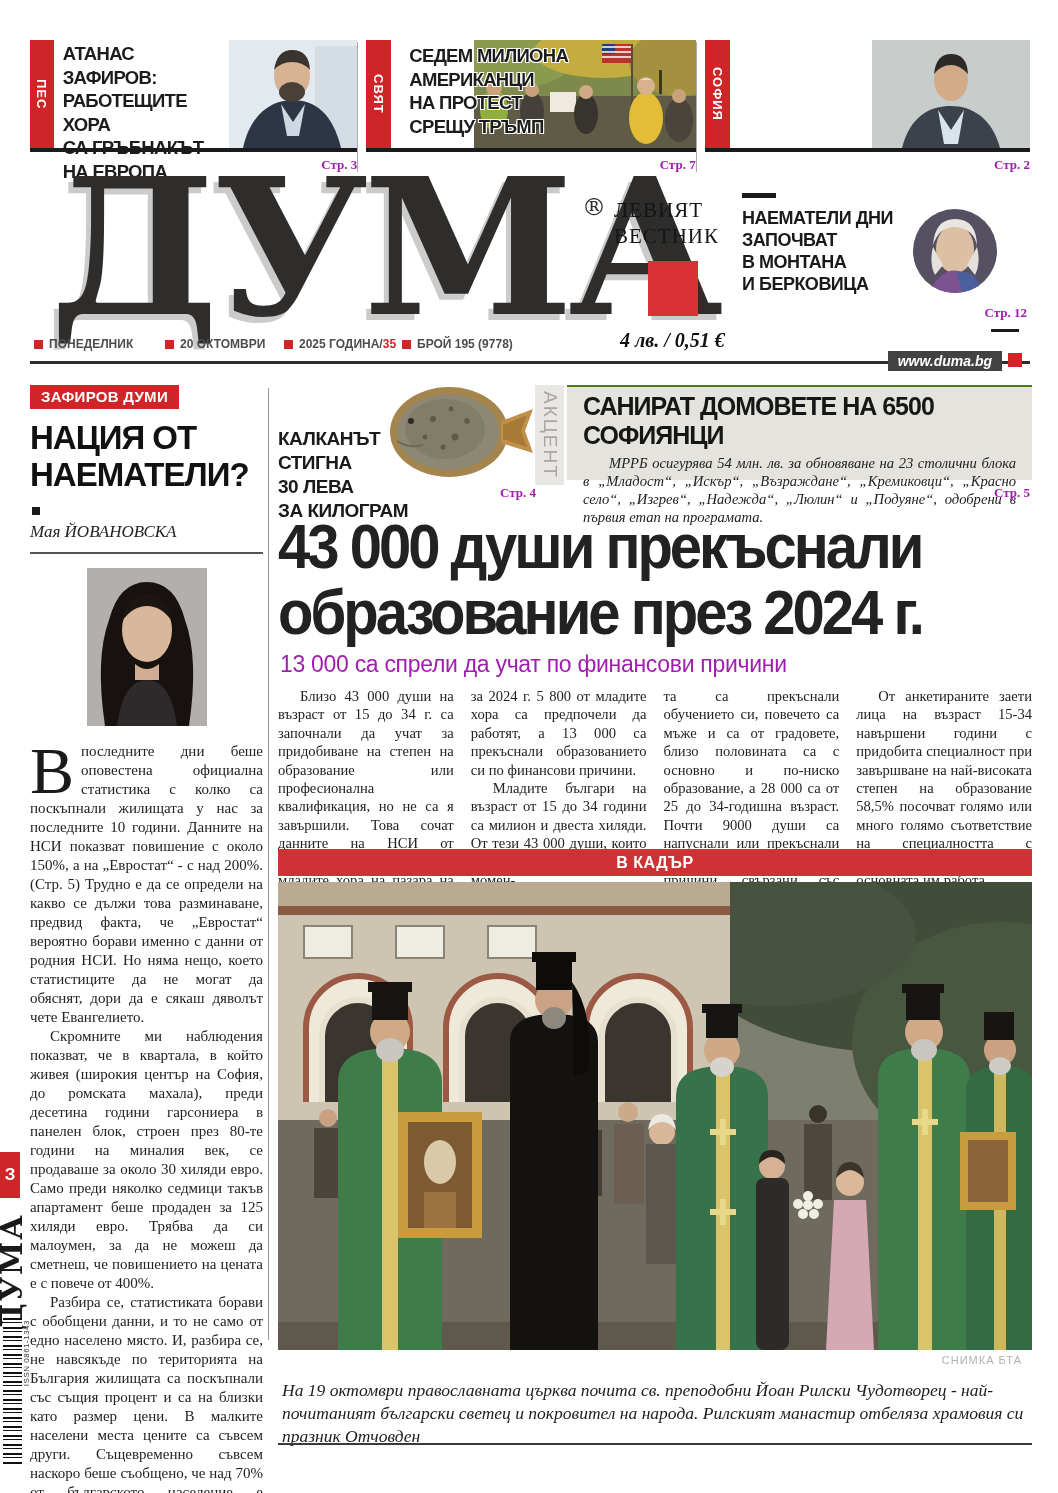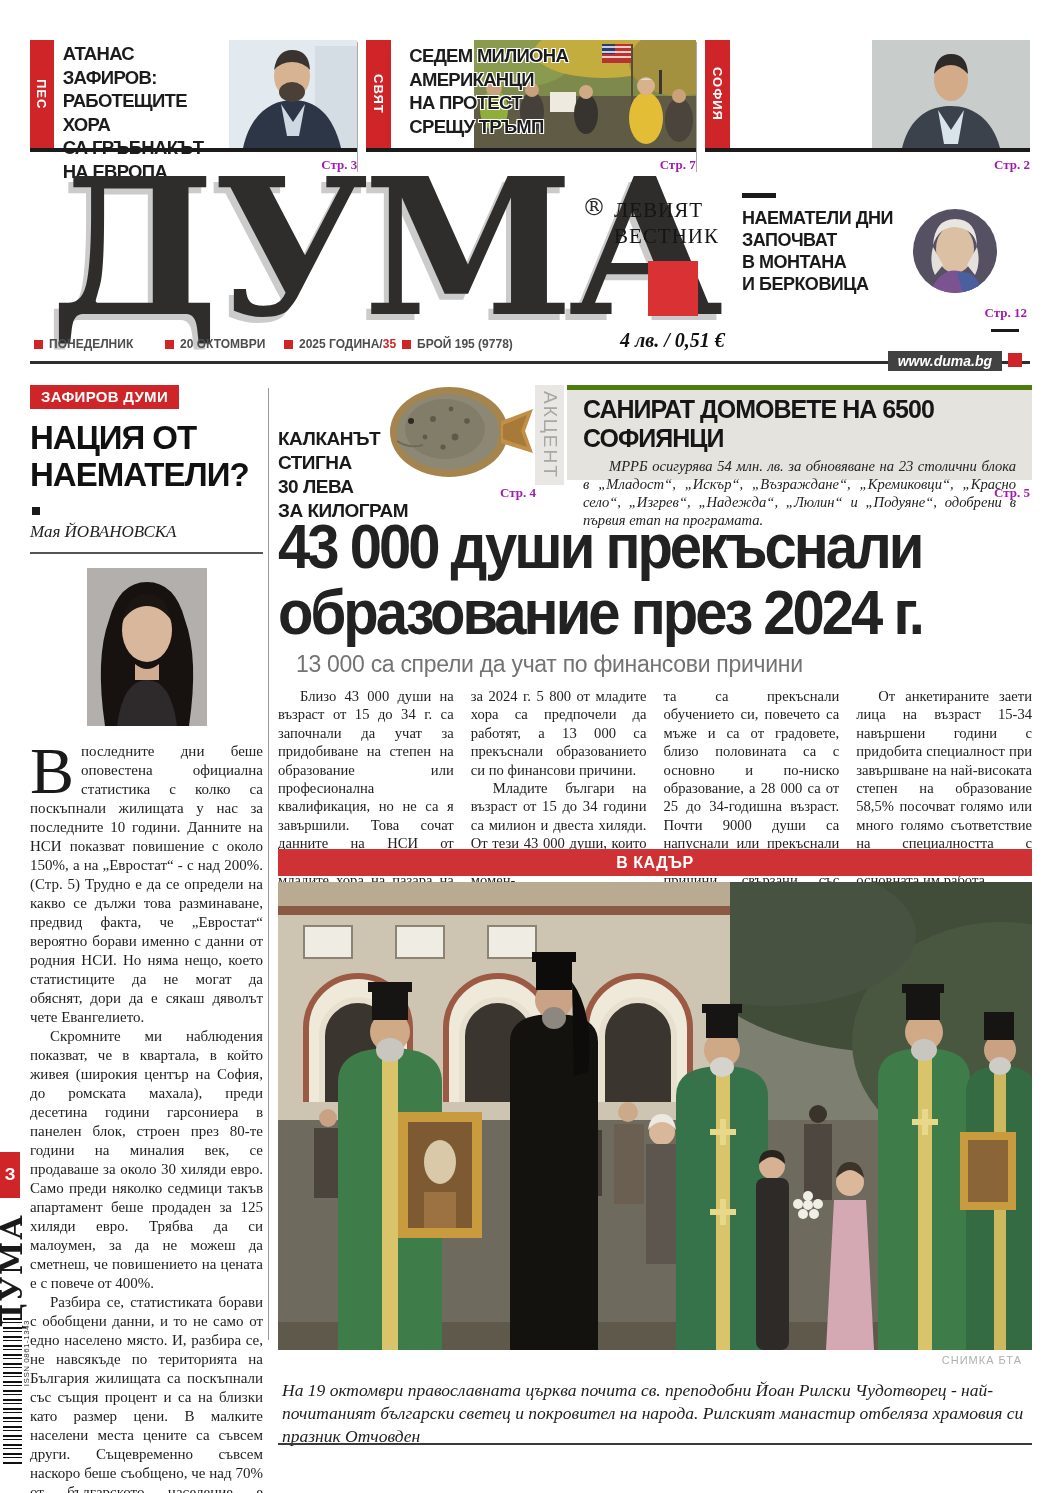--- a/index.html
+++ b/index.html
@@ -85,28 +85,28 @@
 
   
   .main{position:absolute;left:278px;top:385px;width:754px;height:1065px;}
   .fish-title{position:absolute;left:0;top:2px;font-size:19px;line-height:24px;letter-spacing:-0.5px;margin-top:40px;}
   .fish-img{position:absolute;left:107px;top:0;}
   .fish-page{position:absolute;left:150px;top:100px;width:108px;text-align:right;}
   .akcent-label{position:absolute;left:257px;top:0;width:29px;height:100px;background:#e9e7e3;
                 display:flex;align-items:center;justify-content:center;}
   .akcent-label span{writing-mode:vertical-rl;color:#a9a7a2;font-size:19px;letter-spacing:2px;}
   .akcent-box{position:absolute;left:289px;top:0;width:465px;height:95px;background:#e5e3de;
-              border-top:5px solid #4d7c0f;box-sizing:border-box;padding:5px 16px 0;}
+              border-top:2px solid #4d7c0f;box-sizing:border-box;padding:5px 16px 0;}
   .akcent-title{font-size:25px;letter-spacing:-1px;color:#161616;}
   .akcent-body{margin-top:4px;font-family:"Liberation Serif",serif;font-style:italic;font-size:14.6px;
                line-height:18px;text-align:justify;color:#222;text-indent:26px;}
   .akcent-page{position:absolute;right:2px;top:100px;}
   .main-headline{position:absolute;left:0;top:128px;width:754px;font-size:58px;line-height:62px;
                  letter-spacing:-3px;color:#222;transform:scaleY(1.07);transform-origin:top left;}
-  .main-subhead{position:absolute;left:18px;top:266px;font-size:23px;letter-spacing:-0.3px;color:#737373;}
+  .main-subhead{position:absolute;left:2px;top:266px;font-size:23px;letter-spacing:-0.3px;color:#a21caf;}
   .columns{position:absolute;left:0;top:302px;width:754px;display:flex;gap:17px;}
   .col{flex:1;}
   .col p{font-family:"Liberation Serif",serif;font-size:14.6px;line-height:18.4px;text-align:justify;
          margin:0;color:#222;text-indent:22px;}
   .col p.noind{text-indent:0;}
   .vkadar{position:absolute;left:0;top:464px;width:754px;height:27px;background:#cf3235;color:#fff;
           font-weight:bold;font-size:16px;line-height:27px;text-align:center;letter-spacing:0.5px;}
   .bigphoto{position:absolute;left:0;top:497px;width:754px;height:468px;}
   .credit{position:absolute;right:10px;top:969px;font-size:11px;color:#b0b0ac;letter-spacing:1px;}
   .caption{position:absolute;left:4px;top:994px;width:742px;font-family:"Liberation Serif",serif;

